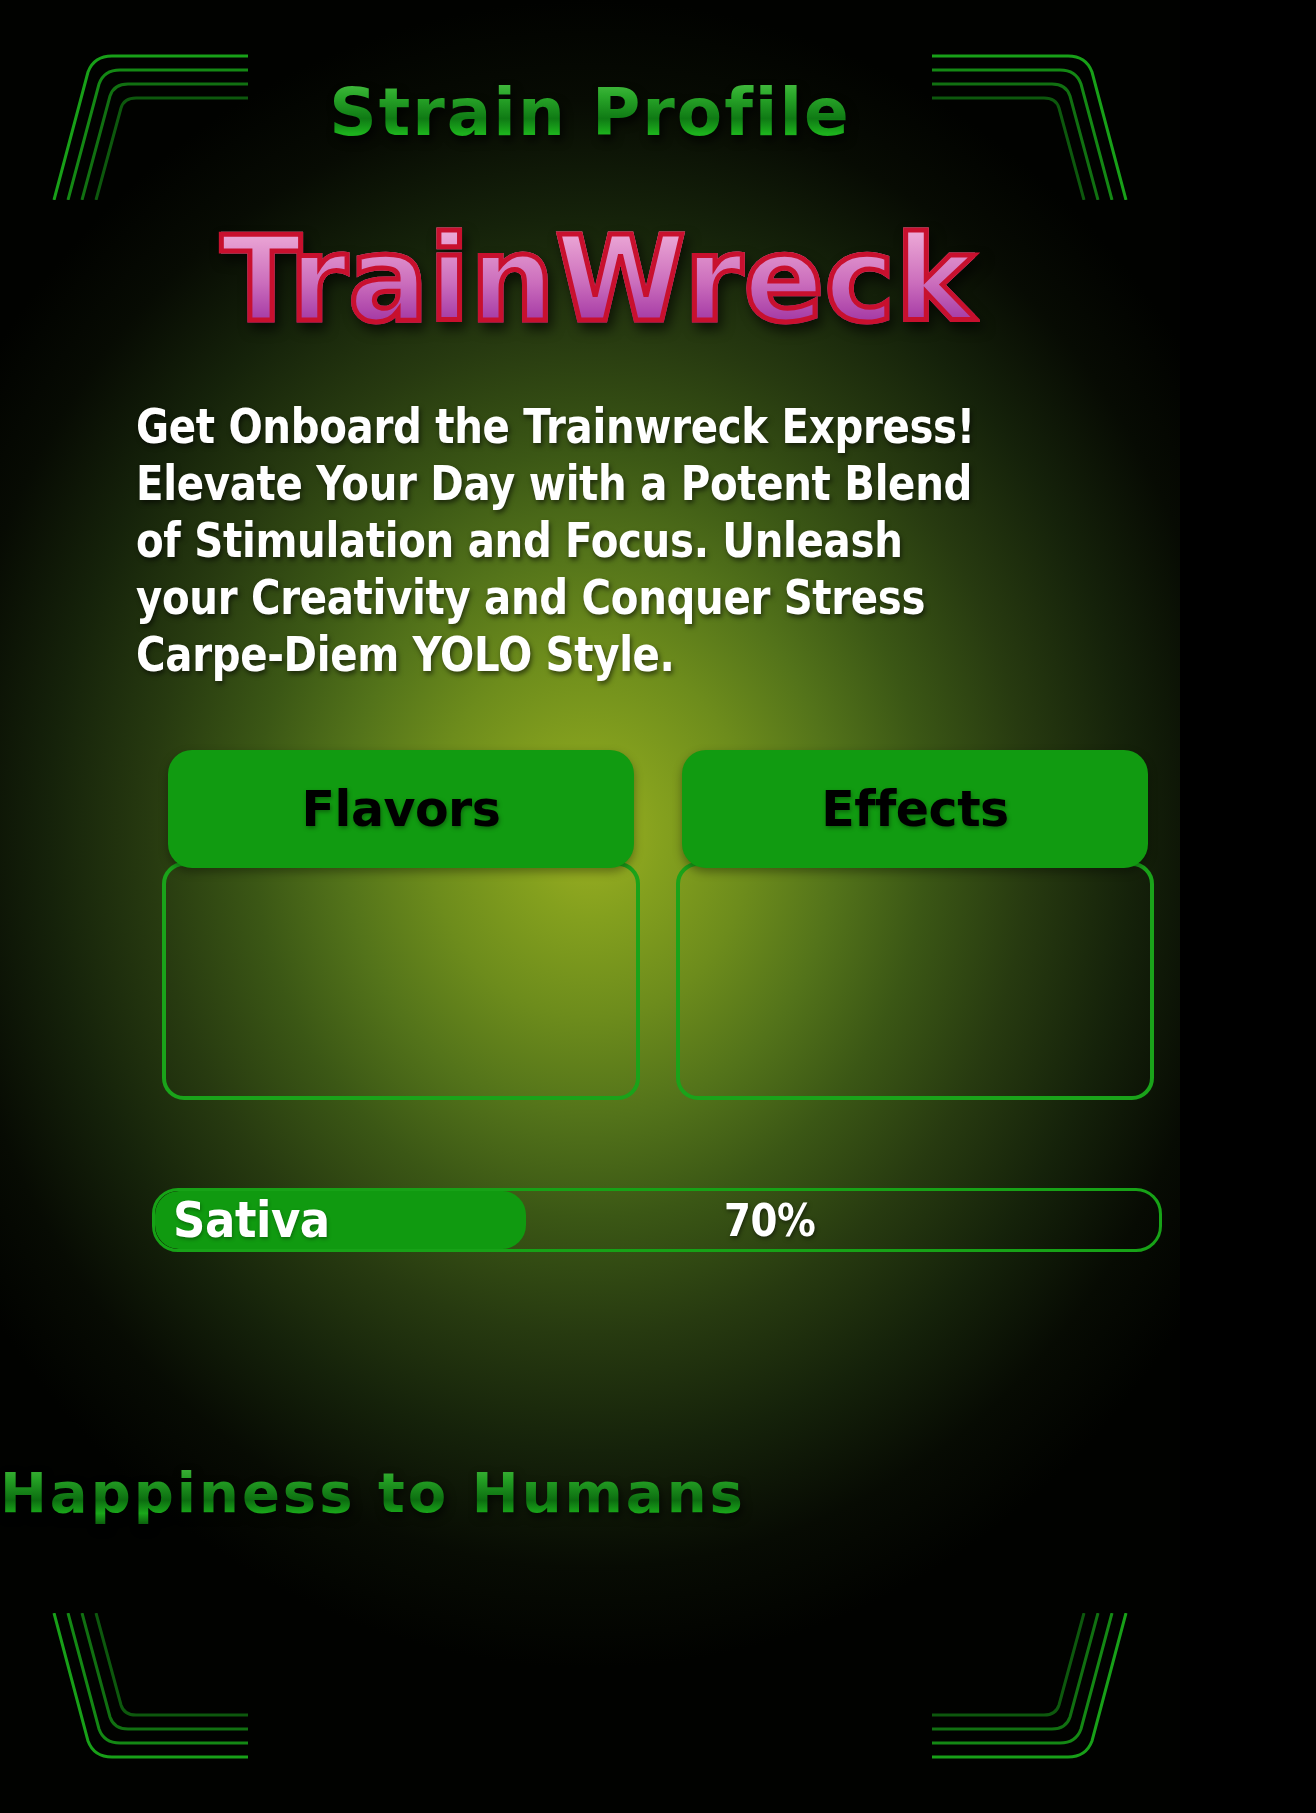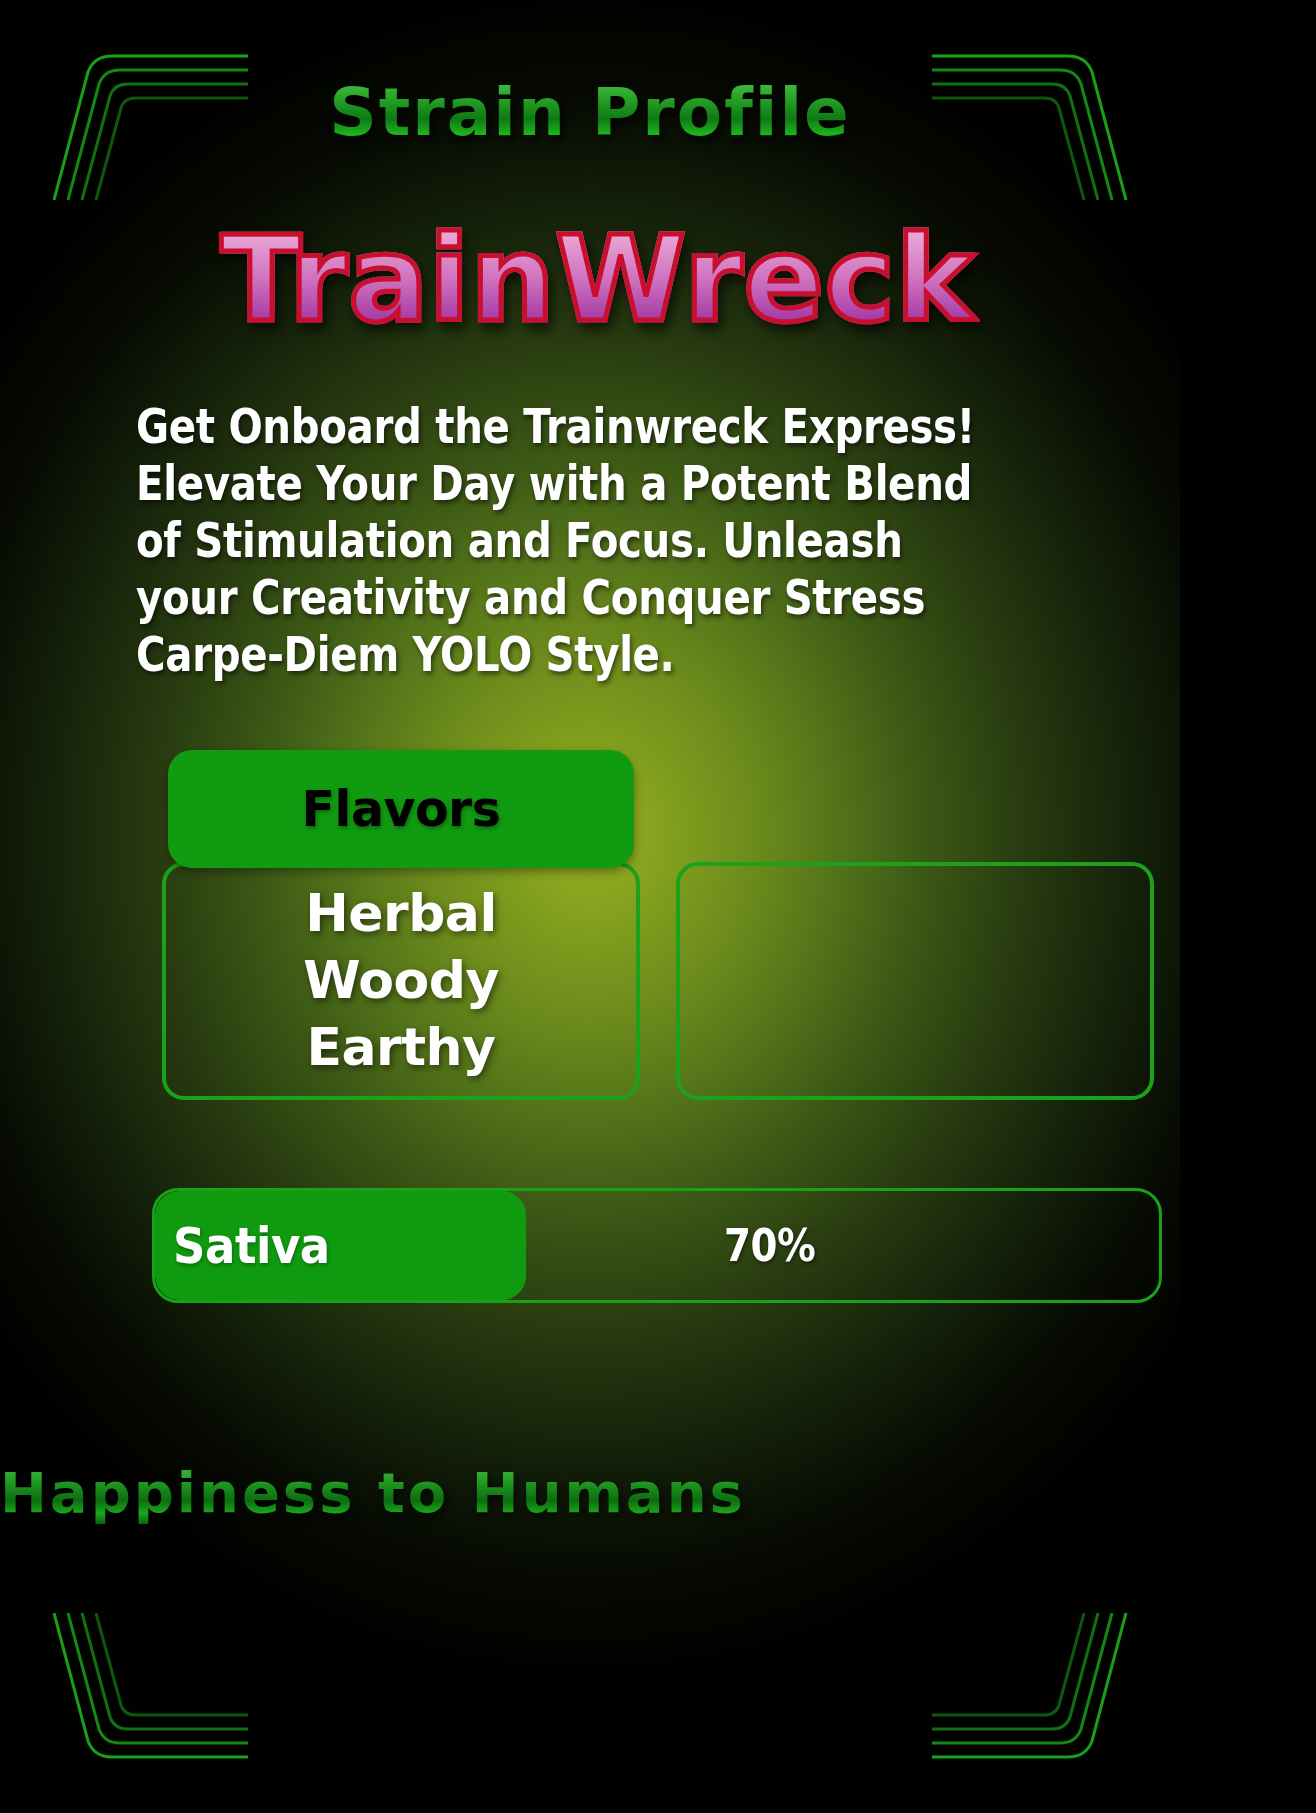--- a/index.html
+++ b/index.html
@@ -163,20 +163,21 @@
   .card-list { margin: 0; padding: 0; }
 
   
   .bars {
     position: absolute;
     top: 1188px;
     left: 152px;
     width: 1010px;
     display: flex;
     gap: 28px;
+    flex-direction: column;
   }
   .bar {
     flex: 1;
     position: relative;
     height: 115px;
     border: 3px solid #17a217;
     border-radius: 26px;
     box-sizing: border-box;
     display: flex;
     align-items: center;
@@ -293,29 +294,27 @@
     <div class="line">Carpe-Diem YOLO Style.</div>
   </div>
 
   <div class="cards">
 
     <div class="card">
       <div class="card-body"></div>
       <div class="card-head">
         <span>Flavors</span>
       </div>
-      <ul class="card-list">
-        <li>Herbal</li>
-        <li>Woody</li>
-        <li>Earthy</li>
-      </ul>
     </div>
 
     <div class="card">
       <div class="card-body"></div>
+      <div class="card-head">
+        <span>Effects</span>
+      </div>
     </div>
 
   </div>
 
   <div class="bars">
 
     <div class="bar">
       <div class="bar-fill" style="width: 37%;"></div>
       <div class="bar-label">Sativa</div>
       <div class="bar-value">70%</div>

